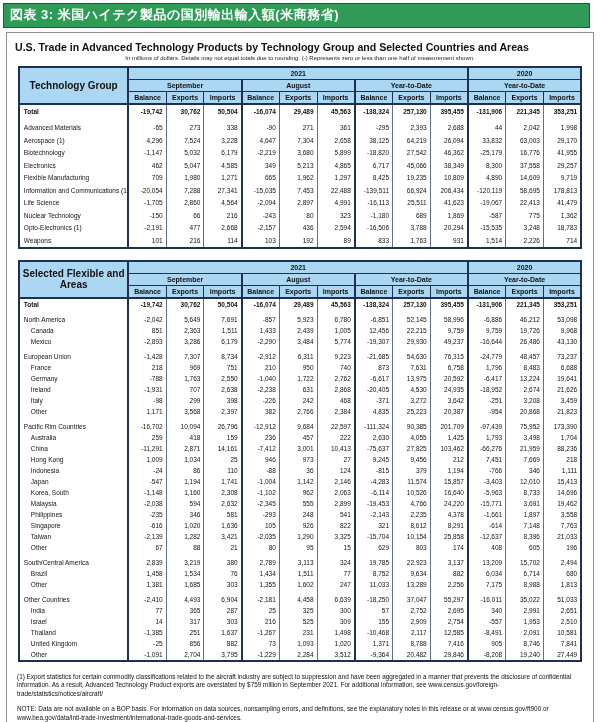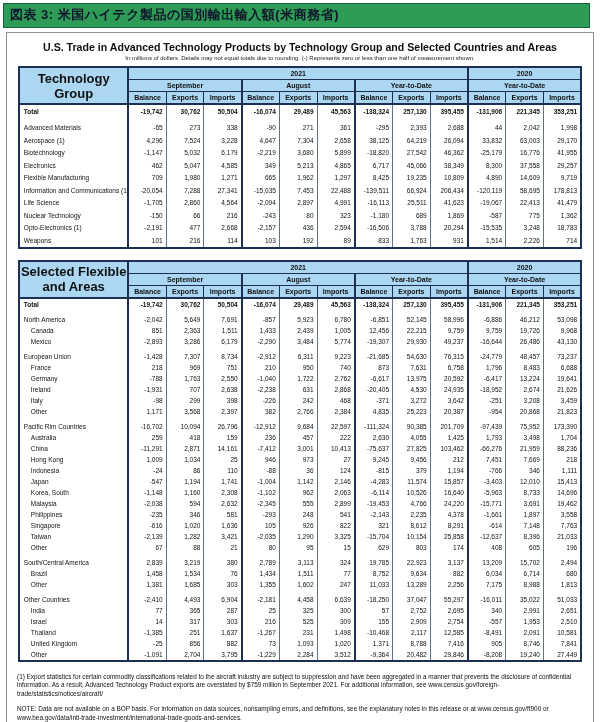--- a/index.html
+++ b/index.html
@@ -1,22 +1,22 @@
 <!DOCTYPE html>
 <html style="--green: #2E9B57; --blue: #ACD7F3; --bdr: #1E2F54;"><head>
 <meta charset="utf-8">
 <style>
   html,body{margin:0;padding:0;background:#fff;width:600px;font-family:"Liberation Sans","DejaVu Sans",sans-serif;color:#111;}
-  .banner{margin:3px 10px 0 3px;background:var(--green,#2E9B57);border:1px solid #156038;color:#0f172a;font-weight:bold;font-size:13px;padding:2px 6px 3px 6px;letter-spacing:.5px;}
+  .banner{margin:3px 10px 0 3px;background:var(--green,#2E9B57);border:1px solid #156038;color:#ffffff;font-weight:bold;font-size:13px;padding:2px 6px 3px 6px;letter-spacing:.5px;}
   .frame{margin:4px 6px 4px 6px;border:1px solid #8f8f8f;padding:6px 8px 8px 8px;}
-  .title{text-align:center;font-weight:bold;font-size:10.6px;margin:2px 0 2px 0;}
+  .title{text-align:left;font-weight:bold;font-size:10.6px;margin:2px 0 2px 0;}
   .subtitle{text-align:center;font-size:6px;margin:0 0 5px 0;color:#222;}
   table{border-collapse:collapse;width:99%;margin:0 auto 11px auto;table-layout:fixed;border:2px solid var(--bdr,#1E2F54);}
   th{background:var(--blue,#ACD7F3);font-size:7px;font-weight:bold;border:1px solid var(--bdr,#1E2F54);padding:2px 0;text-align:center;}
-  th.lblh{width:19.5%;font-size:13px;margin-top:46px;}
+  th.lblh{width:19.5%;font-size:10px;margin-top:46px;}
   thead{border-bottom:2px solid var(--bdr,#1E2F54);}
   td{font-size:6.5px;text-align:right;padding:0 3px 0 0;height:12.5px;border-left:1px solid #60708e;white-space:nowrap;overflow:hidden;}
   table.t2 td{height:11px;}
   td.lbl{text-align:left;padding:0 0 0 4px;border-left:none;}
   td.g,th.g{border-left:2px solid var(--bdr,#1E2F54);}
   tr.total td{font-weight:bold;}
   tr.child td.lbl{padding-left:11px;}
   tr.sp td{height:4px;}
   .foot{font-size:6.4px;line-height:1.4;margin:2px 2px 0 2px;}
   .foot p{margin:0 0 6px 0;}

